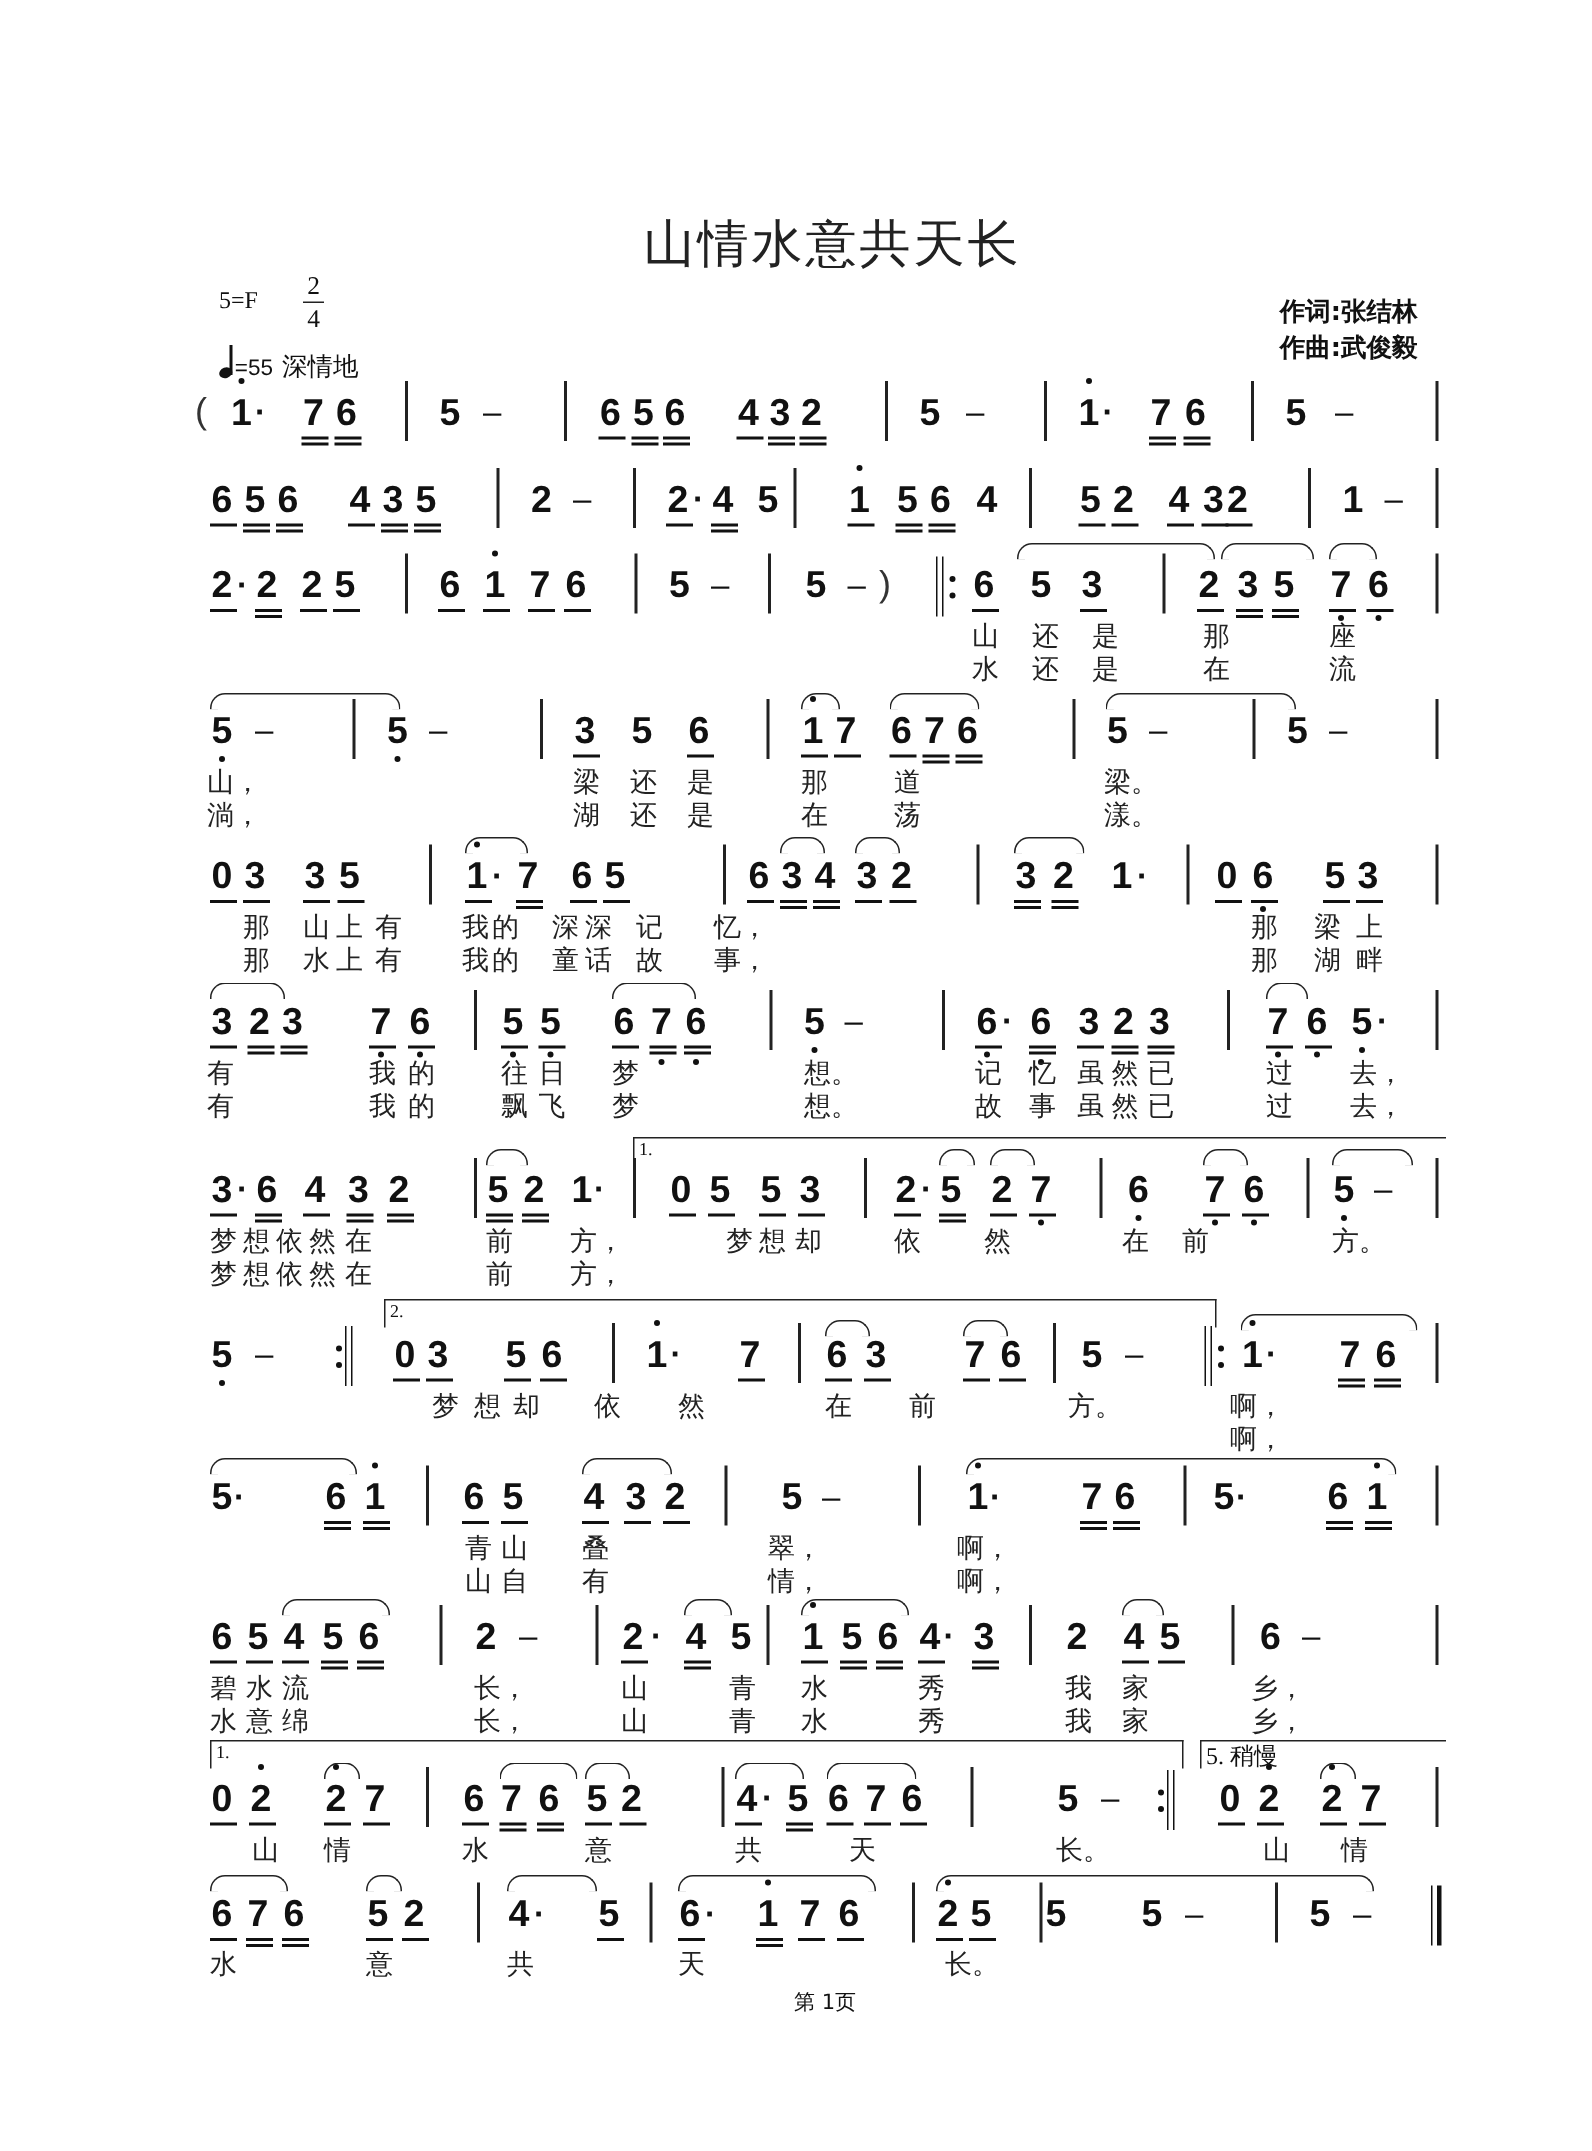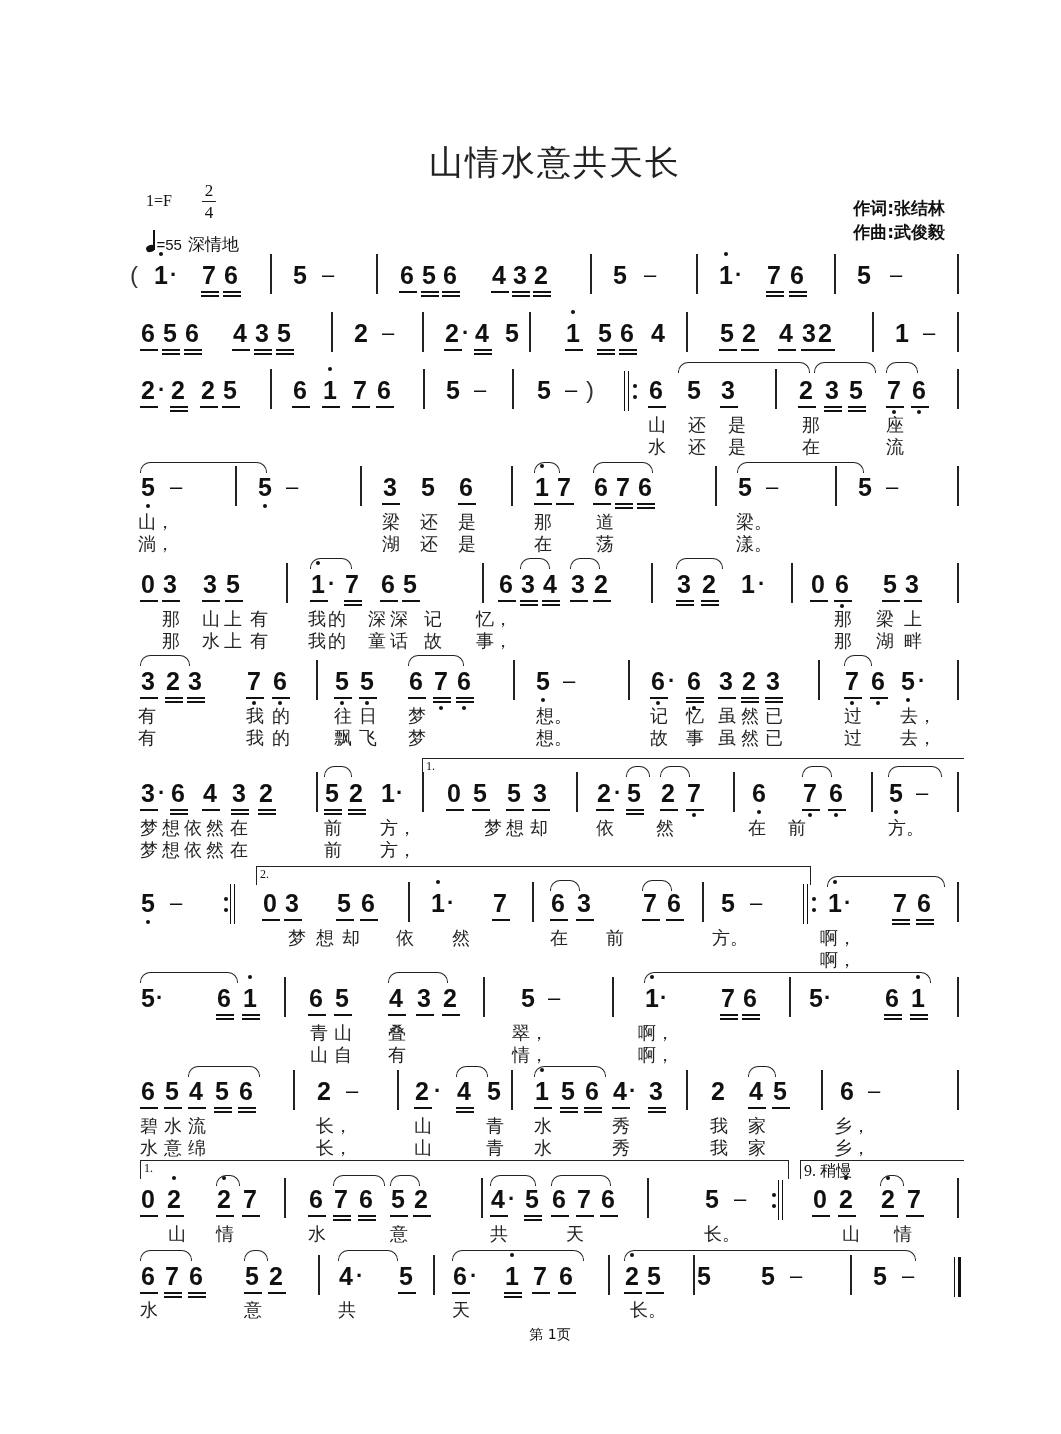--- a/index.html
+++ b/index.html
@@ -31,21 +31,21 @@
   .footer{position:absolute;top:1326px;left:0;width:1100px;text-align:center;font-size:14px;font-family:"DejaVu Sans",sans-serif;}
   .rep{position:absolute;top:-4px;height:40px;}
   .rep .thick{position:absolute;top:0;width:3px;height:40px;background:#111;}
   .rep .thin{position:absolute;top:0;width:1.4px;height:40px;background:#111;}
   .rep .d{position:absolute;width:4px;height:4px;background:#111;border-radius:50%;}
 </style>
 </head>
 <body>
 
 <div class="title">山情水意共天长</div>
-<div class="key">1=F</div>
+<div class="key">5=F</div>
 <div class="ts">
   <span>2</span>
   <span class="bar"></span>
   <span>4</span>
 </div>
 <div class="tempo">
   <span class="notehead"></span><span class="stem"></span><span>=55</span><span class="expr">深情地</span>
 </div>
 <div class="credits">
   <div>作词:张结林</div>
@@ -571,21 +571,21 @@
     <div class="lyr" style="left: 842px; top: 1224px;">山</div>
     <div class="lyr" style="left: 894px; top: 1224px;">情</div>
     <div class="lyr" style="left: 140px; top: 1300px;">水</div>
     <div class="lyr" style="left: 244px; top: 1300px;">意</div>
     <div class="lyr" style="left: 338px; top: 1300px;">共</div>
     <div class="lyr" style="left: 452px; top: 1300px;">天</div>
     <div class="lyr" style="left: 630px; top: 1300px;">长。</div>
     <div class="volta" style="left: 422px; top: 758px; width: 538px;">1.</div>
     <div class="volta closed" style="left: 256px; top: 866px; width: 550px;">2.</div>
     <div class="volta closed" style="left: 140px; top: 1160px; width: 644px;">1.</div>
-    <div class="volta" style="left: 800px; top: 1160px; width: 160px; font-size: 16px;">9. 稍慢</div>
+    <div class="volta" style="left: 800px; top: 1160px; width: 160px; font-size: 16px;">5. 稍慢</div>
     <div class="slur" style="left: 814px; top: 362px; width: 60px;"></div>
     <div class="slur" style="left: 886px; top: 362px; width: 30px;"></div>
     <div class="slur" style="left: 678px; top: 362px; width: 130px;"></div>
     <div class="slur" style="left: 140px; top: 462px; width: 125px;"></div>
     <div class="slur" style="left: 534px; top: 462px; width: 24px;"></div>
     <div class="slur" style="left: 593px; top: 462px; width: 58px;"></div>
     <div class="slur" style="left: 737px; top: 462px; width: 125px;"></div>
     <div class="slur" style="left: 310px; top: 558px; width: 40px;"></div>
     <div class="slur" style="left: 520px; top: 558px; width: 28px;"></div>
     <div class="slur" style="left: 570px; top: 558px; width: 28px;"></div>

